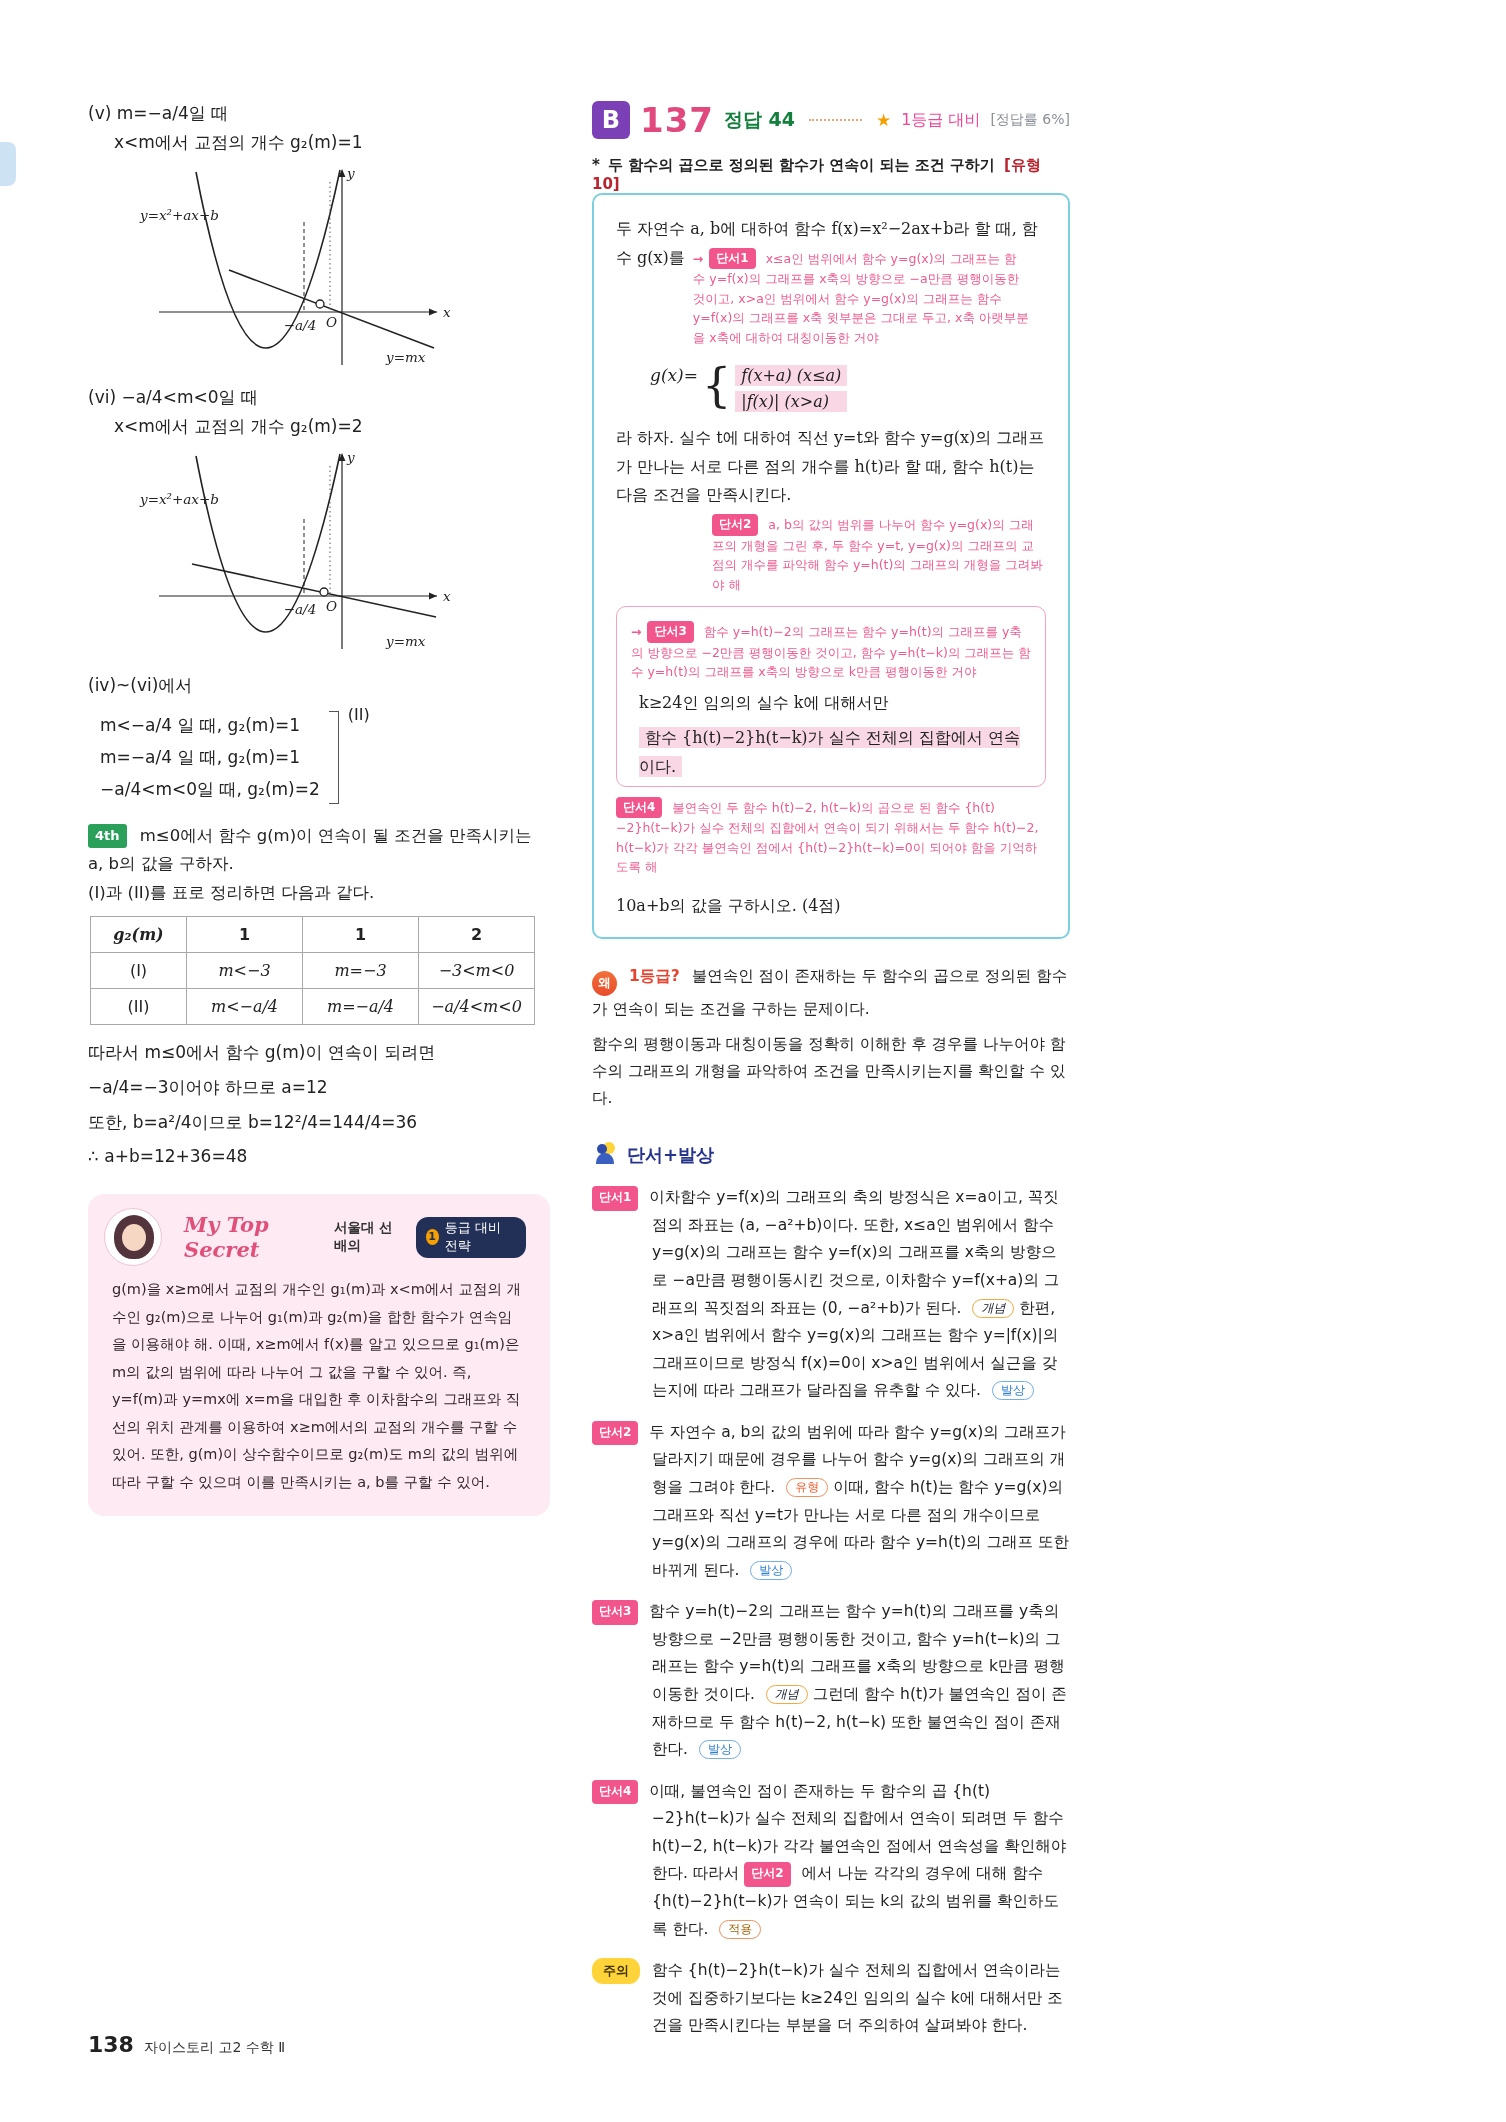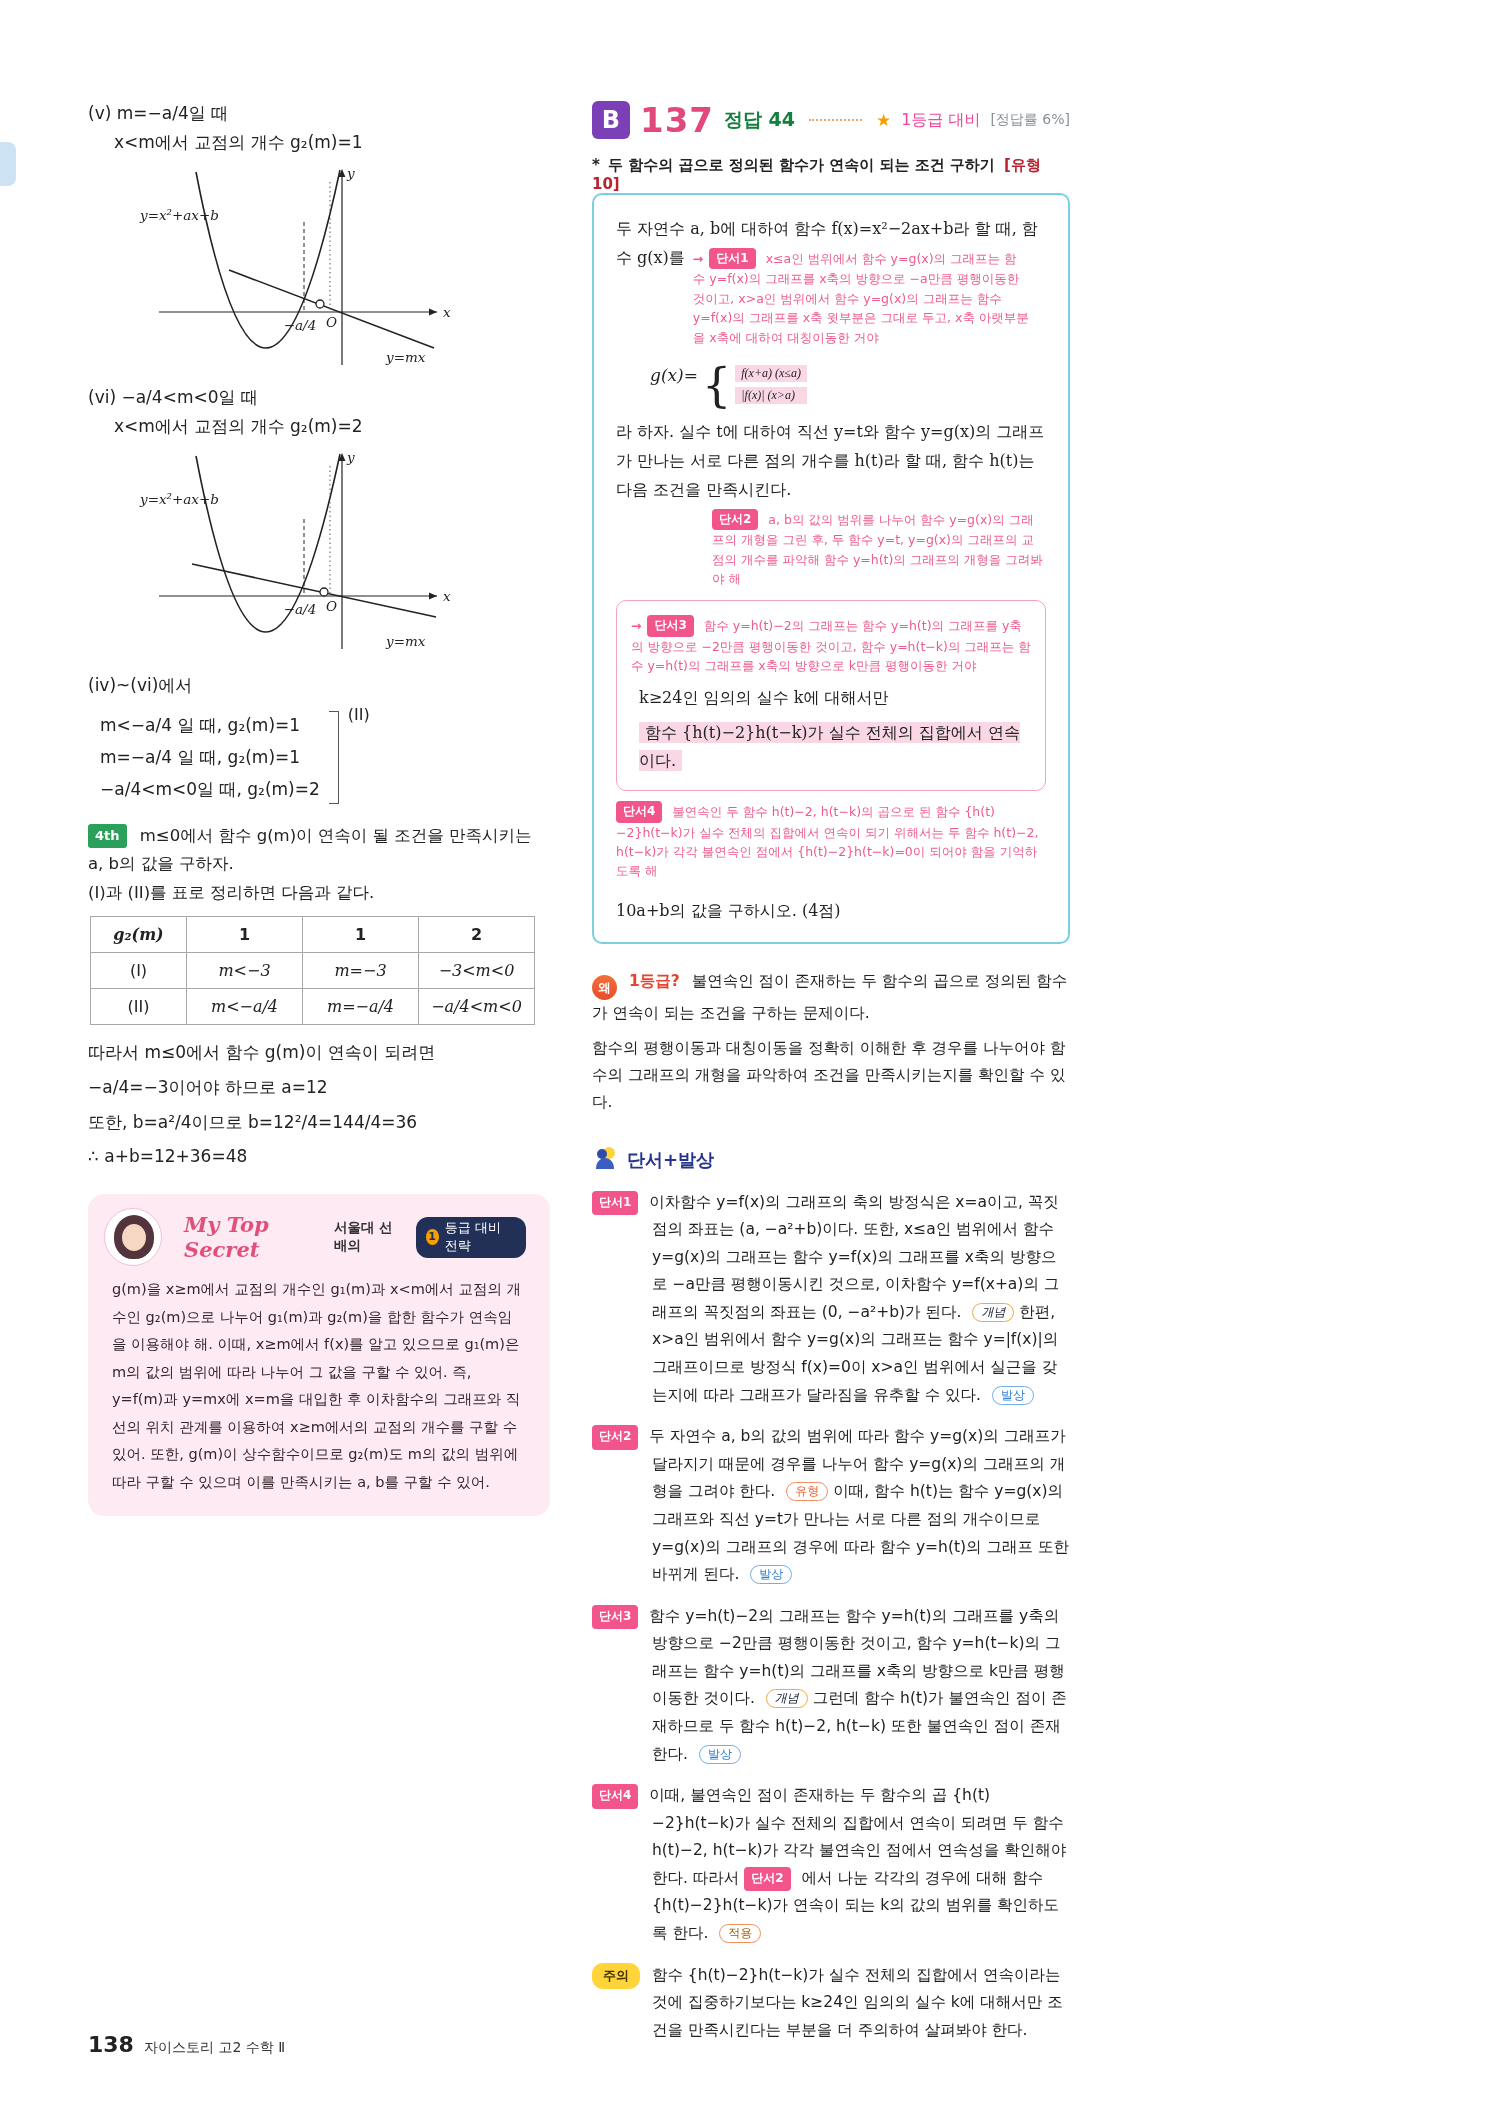--- a/index.html
+++ b/index.html
@@ -72,24 +72,24 @@
   .annot-text { color:#ee5a8e; }
   .annot.w { width:336px; }
   .annot.indent { margin-left:96px; }
   .arrow { color:#ee5a8e; font-weight:700; margin-right:2px; }
   .clue-badge { display:inline-block; background:#f2548c; color:#fff; font-size:12px; font-weight:700; padding:1px 7px 2px; border-radius:4px; margin-right:6px; vertical-align:1px; text-indent:0; }
 
   .formula { display:flex; align-items:flex-start; gap:4px; margin:12px 0 12px 34px; }
   .f-lhs { font-size:17px; }
   .brace { font-size:46px; font-weight:300; line-height:0.9; font-family:"DejaVu Serif", serif; color:#222; }
   .f-cases { display:flex; flex-direction:column; gap:5px; }
-  .f-case { font-size:12px;font-family:Liberation Serif, serif; }
+  .f-case { font-size:16px; }
   .hl { background:#f9d7e4; padding:1px 6px; }
 
-  .cond-box { border:1.6px solid #f2a2c2; border-radius:10px; padding:10px 14px 12px; margin:12px 0 10px; }
+  .cond-box { border:1.6px solid #f2a2c2; border-radius:10px; padding:10px 14px 2px; margin:12px 0 10px; }
   .cond1 { margin:8px 0 6px 8px; }
   .cond2 { margin:0 0 2px 8px; }
   .ask { margin-top:16px; }
 
   .why { margin:24px 0 0; font-size:15.5px; line-height:1.75; }
   .why-badge { display:inline-flex; width:25px; height:25px; border-radius:50%; background:linear-gradient(#f2713a,#e84b2a); color:#fff; font-size:12.5px; font-weight:700; align-items:center; justify-content:center; margin-right:7px; vertical-align:-6px; }
   .why-title { color:#e8432e; font-weight:700; margin-right:7px; }
   .why-p { margin:8px 0 0; }
 
   .ana-head { display:flex; align-items:center; gap:9px; margin:28px 0 14px; }

